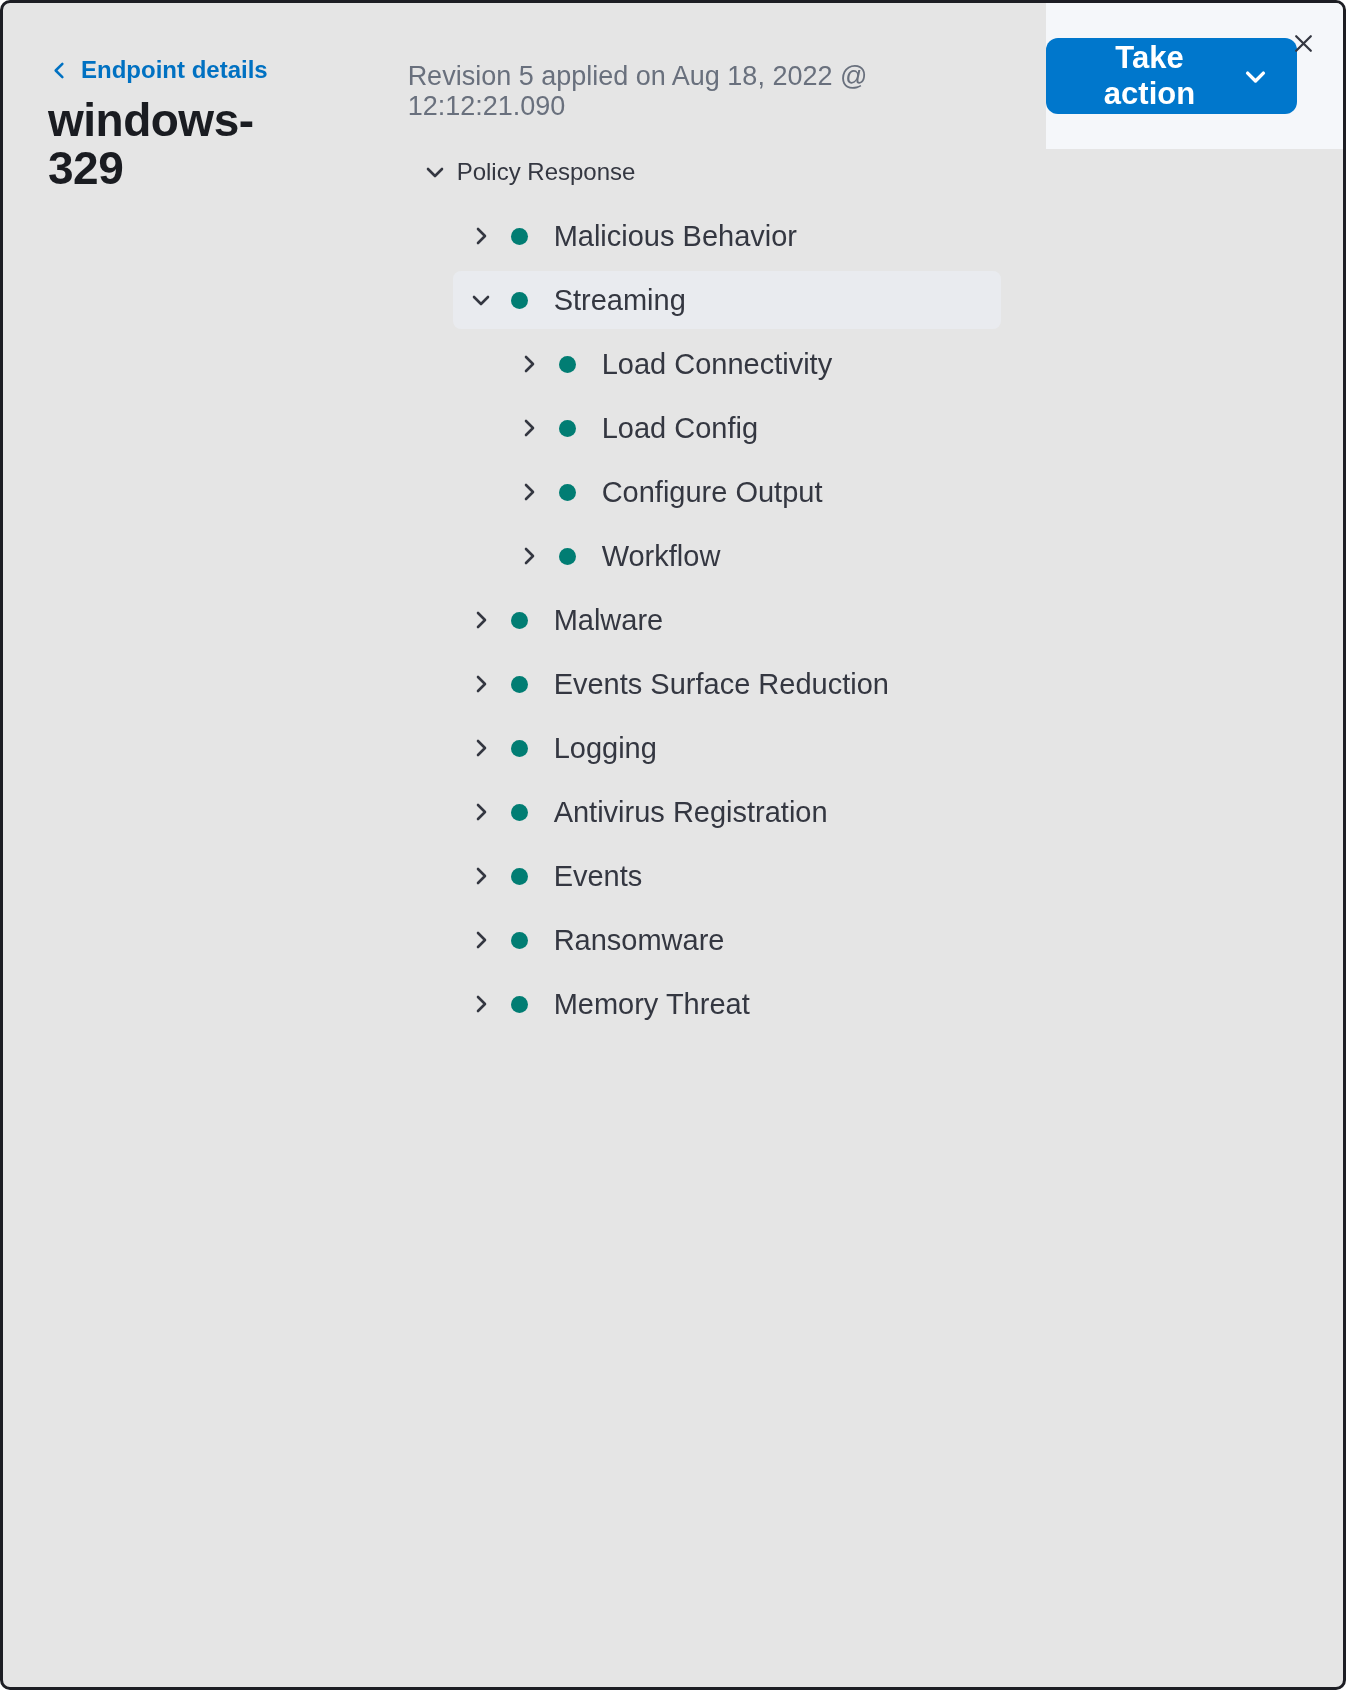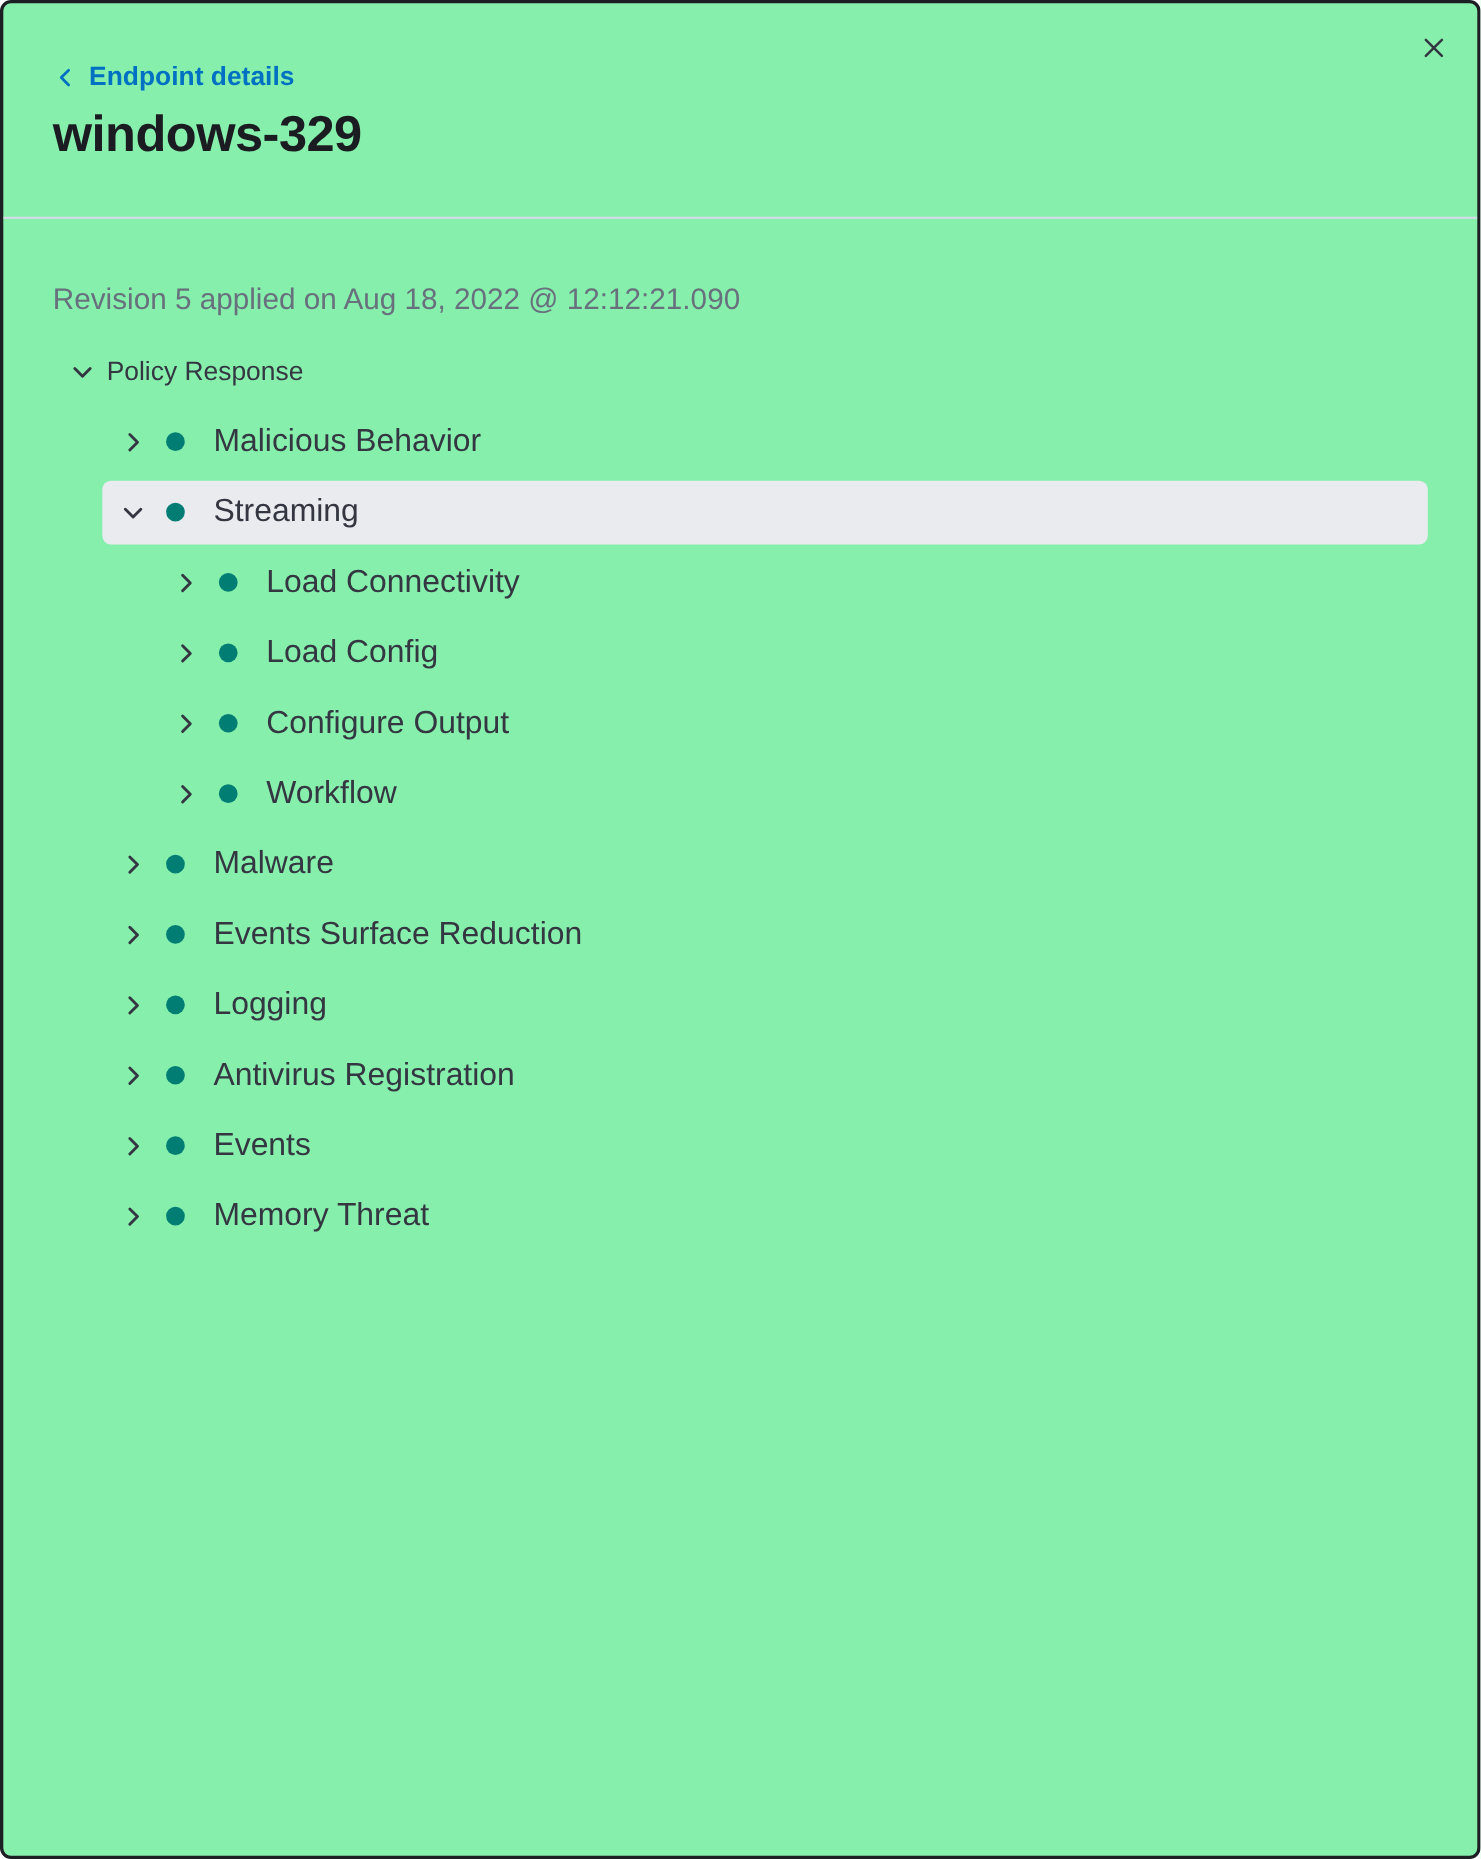--- a/index.html
+++ b/index.html
@@ -17,26 +17,26 @@
   *{box-sizing:border-box;}
   html,body{margin:0;padding:0;background:#fff;}
   body{
     font-family:"Liberation Sans","DejaVu Sans",sans-serif;
     -webkit-font-smoothing:antialiased;
   }
   .flyout{
     position:relative;
     width:1346px;
     height:1690px;
-    background:#86efac;
+    background:#e5e5e5;
     border:3px solid var(--frame);
     border-radius:10px;
     overflow:hidden;
     display:flex;
-    flex-direction:column;
+    flex-direction:row;
   }
   
   .close-btn{
     position:absolute;
     top:16px; right:16px;
     width:48px; height:48px;
     display:flex; align-items:center; justify-content:center;
     background:transparent; border:none; cursor:pointer; padding:0;
   }
   .close-btn svg{width:27px;height:27px;stroke:var(--text);}
@@ -289,19 +289,38 @@
           <span class="dot"></span>
           <span class="label">Events</span>
         </div>
         <div class="row l1">
           <span class="chev">
             <svg viewBox="0 0 24 24" fill="none" stroke-width="2.6" stroke-linecap="round" stroke-linejoin="round">
               <path d="M9 5l7 7-7 7"></path>
             </svg>
           </span>
           <span class="dot"></span>
+          <span class="label">Ransomware</span>
+        </div>
+        <div class="row l1">
+          <span class="chev">
+            <svg viewBox="0 0 24 24" fill="none" stroke-width="2.6" stroke-linecap="round" stroke-linejoin="round">
+              <path d="M9 5l7 7-7 7"></path>
+            </svg>
+          </span>
+          <span class="dot"></span>
           <span class="label">Memory Threat</span>
         </div>
       </div>
   </div>
 
+  <div class="footer">
+    <button class="take-action">
+      <span>Take action</span>
+      <span style="display:flex;">
+        <svg viewBox="0 0 24 24" fill="none" stroke-width="3" stroke-linecap="round" stroke-linejoin="round">
+          <path d="M5 9l7 7 7-7"></path>
+        </svg>
+      </span>
+    </button>
+  </div>
 
 </div>
 
 </body></html>

